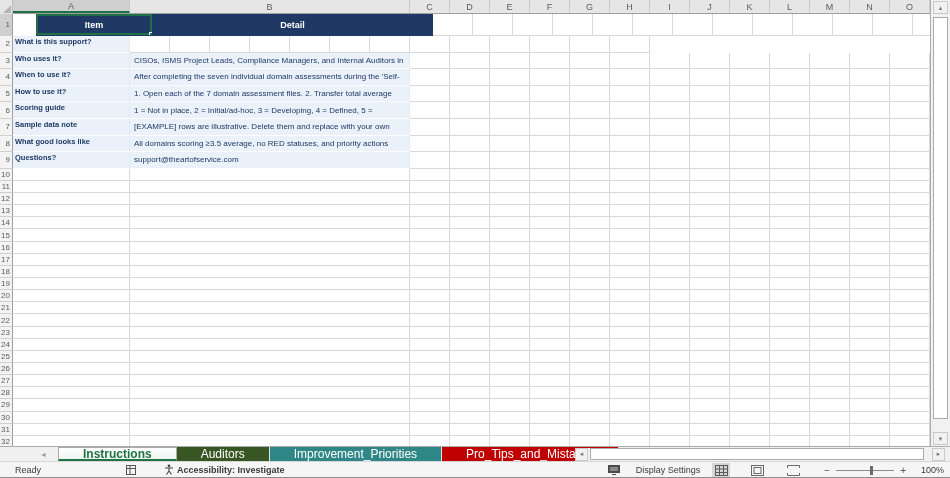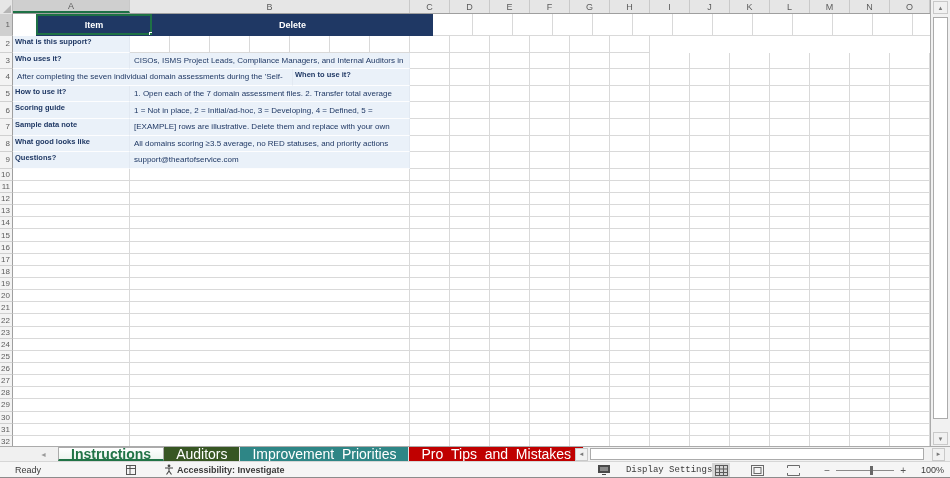--- a/index.html
+++ b/index.html
@@ -37,39 +37,39 @@
   .vs-btn { position:absolute; left:2px; width:15px; height:13px; background:#F1F1F1; border:1px solid #c9c9c9;
     color:#7a7a7a; font-size:6px; text-align:center; line-height:12px; }
   .vs-up { top:1px; }
   .vs-down { bottom:1px; }
   .vs-thumb { position:absolute; left:2px; top:17px; width:15px; height:402px; background:#fff; border:1px solid #ABABAB; }
 
   
   .tabstrip { height:15px; background:#F0F0F0; border-top:1px solid #ABABAB; display:flex; align-items:stretch; position:relative; }
   .tab-nav { display:flex; align-items:center; padding-left:40px; gap:32px; color:#9a9a9a; font-size:7px; width:58px; flex:none; }
   .tabs { display:flex; align-items:stretch; }
-  .tab { flex:none; padding:0 12px; font-size:14px; display:flex; align-items:center; border-right:1px solid #e3e3e3;
+  .tab { flex:none; padding:0 24px; font-size:12px; display:flex; align-items:center; border-right:1px solid #e3e3e3;
     color:#fff; cursor:default; }
   .tab.active { background:linear-gradient(#ffffff,#eef5ef); font-weight:bold; border:1px solid #ABABAB; border-bottom:2px solid #217346; }
   .new-sheet { display:flex; align-items:center; margin-left:18px; color:#6d6d6d; font-size:11px; }
   .splitter { position:absolute; left:566px; top:2px; color:#8a8a8a; font-size:8px; letter-spacing:-1px; }
   .hscroll { position:absolute; left:575px; top:1px; width:370px; height:13px; display:flex; align-items:center; }
   .hs-btn { width:13px; height:13px; background:#F1F1F1; border:1px solid #c9c9c9; color:#7a7a7a; font-size:6px;
     text-align:center; line-height:11px; flex:none; }
   .hs-track { flex:1; height:13px; background:#F1F1F1; position:relative; }
   .hs-thumb { position:absolute; left:2px; top:0; height:12px; width:334px; background:#fff; border:1px solid #ABABAB; }
 
   
   .statusbar { height:16px; background:#F5F5F5; border-top:1px solid #D6D6D6; display:flex; align-items:center;
     font-size:9px; color:#3a3a3a; position:relative; }
   .sb-ready { margin-left:15px; }
   .sb-macro { margin-left:85px; display:flex; align-items:center; }
   .sb-acc { margin-left:28px; display:flex; align-items:center; gap:3px; font-weight:bold; }
   .sb-right { position:absolute; right:0; top:0; height:16px; display:flex; align-items:center; }
-  .sb-display { display:flex; align-items:center; gap:16px; margin-right:0;font-family:Liberation Mono, monospace; }
+  .sb-display { display:flex; align-items:center; gap:16px; margin-right:12px; }
   .vicons { display:flex; gap:18px; margin-right:22px; align-items:center; }
   .vicon { width:18px; height:14px; display:flex; align-items:center; justify-content:center; }
   .vicon.on { background:#D5D5D5; }
   .zoom-ctl { display:flex; align-items:center; gap:6px; margin-right:8px; }
   .zminus,.zplus { color:#555; font-size:10px; }
   .ztrack { width:58px; height:1px; background:#8a8a8a; position:relative; }
   .zthumb { position:absolute; left:58%; top:-4px; width:3px; height:9px; background:#686868; }
   .zpct { width:30px; text-align:right; margin-right:6px; }
 </style>
 </head>
@@ -96,21 +96,21 @@
           <div class="colh" style="width: 40px;">K</div>
           <div class="colh" style="width: 40px;">L</div>
           <div class="colh" style="width: 40px;">M</div>
           <div class="colh" style="width: 40px;">N</div>
           <div class="colh" style="width: 40px;">O</div>
         </div>
       <div class="grid-body" id="grid-body">
           <div class="grow" style="height: 22px;">
             <div class="rowh hl">1</div>
             <div class="cell hdr sel" style="width: 117px;">Item<div class="handle"></div></div>
-            <div class="cell hdr" style="width: 280px;">Delete</div>
+            <div class="cell hdr" style="width: 280px;">Detail</div>
             <div class="cell" style="width: 40px;"></div>
             <div class="cell" style="width: 40px;"></div>
             <div class="cell" style="width: 40px;"></div>
             <div class="cell" style="width: 40px;"></div>
             <div class="cell" style="width: 40px;"></div>
             <div class="cell" style="width: 40px;"></div>
             <div class="cell" style="width: 40px;"></div>
             <div class="cell" style="width: 40px;"></div>
             <div class="cell" style="width: 40px;"></div>
             <div class="cell" style="width: 40px;"></div>
@@ -148,22 +148,22 @@
             <div class="cell" style="width: 40px;"></div>
             <div class="cell" style="width: 40px;"></div>
             <div class="cell" style="width: 40px;"></div>
             <div class="cell" style="width: 40px;"></div>
             <div class="cell" style="width: 40px;"></div>
             <div class="cell" style="width: 40px;"></div>
             <div class="cell" style="width: 40px;"></div>
           </div>
           <div class="grow" style="height: 16.6px;">
             <div class="rowh">4</div>
+            <div class="cell blue itemtxt" style="width: 117px;">When to use it?</div>
             <div class="cell blue dettxt" style="width: 280px;">After completing the seven individual domain assessments during the 'Self-</div>
-            <div class="cell blue itemtxt" style="width: 117px;">When to use it?</div>
             <div class="cell" style="width: 40px;"></div>
             <div class="cell" style="width: 40px;"></div>
             <div class="cell" style="width: 40px;"></div>
             <div class="cell" style="width: 40px;"></div>
             <div class="cell" style="width: 40px;"></div>
             <div class="cell" style="width: 40px;"></div>
             <div class="cell" style="width: 40px;"></div>
             <div class="cell" style="width: 40px;"></div>
             <div class="cell" style="width: 40px;"></div>
             <div class="cell" style="width: 40px;"></div>

